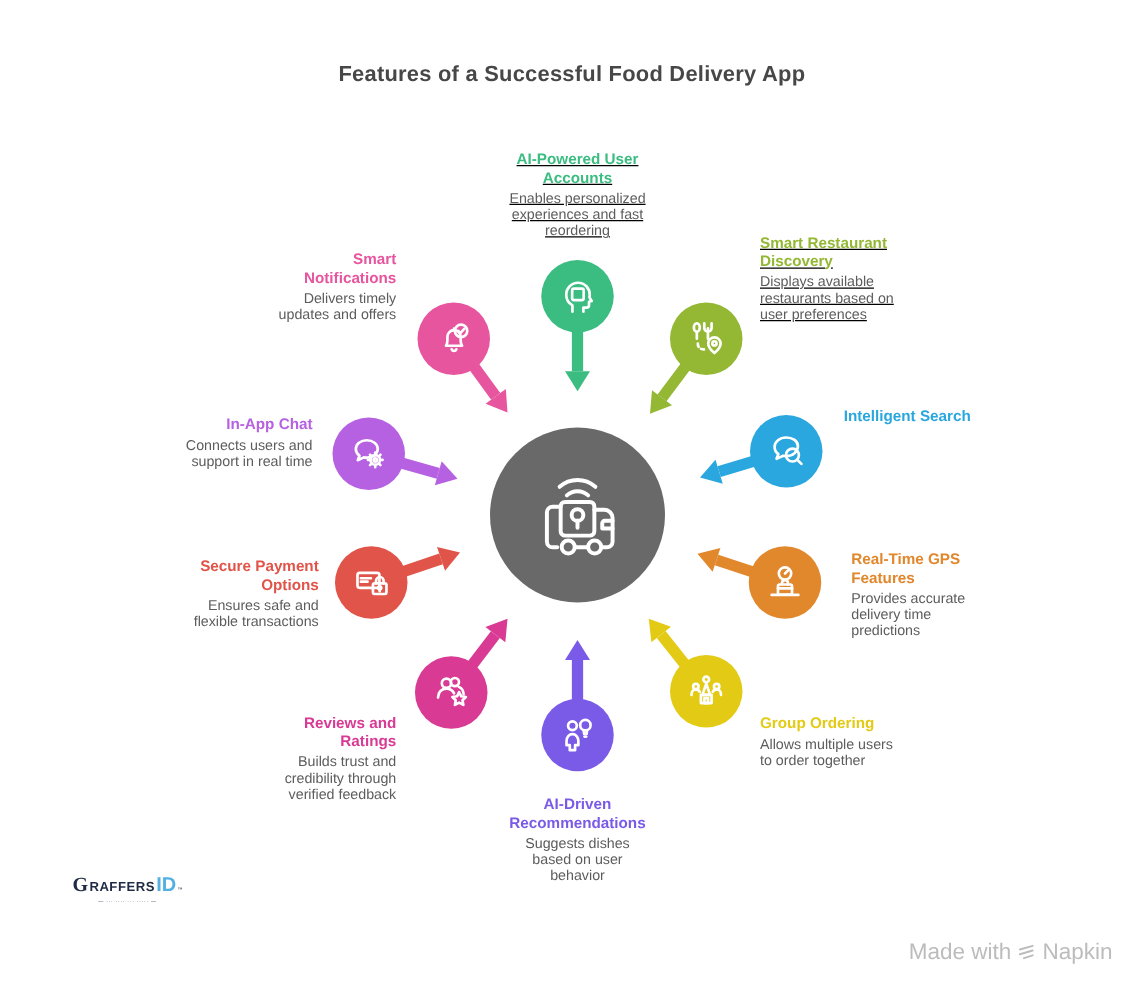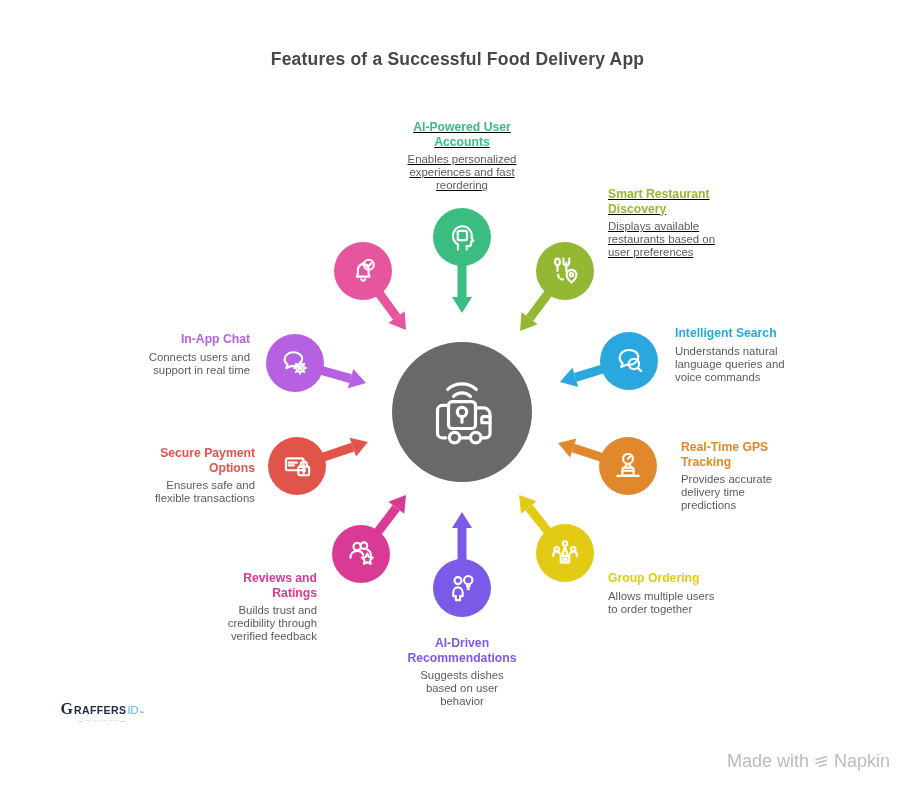--- a/index.html
+++ b/index.html
@@ -22,21 +22,21 @@
   .hub{position:absolute;left:462px;top:412px;width:140px;height:140px;border-radius:50%;
        transform:translate(-50%,-50%);display:flex;align-items:center;justify-content:center;}
   .hub svg{width:88px;height:88px;}
   .hub svg *{fill:none;stroke:#fff;stroke-width:2.3;stroke-linecap:round;stroke-linejoin:round;}
   .fc{fill:var(--c);}
   .fw{fill:#fff;stroke:none !important;}
   .logo{position:absolute;left:57px;top:701px;width:90px;text-align:center;line-height:1;}
   .logo-row{display:flex;align-items:baseline;justify-content:center;gap:1px;}
   .logo-g{font-size:16px;font-weight:800;color:#1f2a44;font-family:"Liberation Serif",serif;}
   .logo-rest{font-size:10.5px;font-weight:bold;letter-spacing:.4px;color:#1f2a44;}
-  .logo-id{font-size:11px;font-weight:normal;color:#54b0e2;}
+  .logo-id{font-size:16px;font-weight:bold;color:#54b0e2;}
   .logo-tm{font-size:4px;color:#1f2a44;}
   .logo-tagline{margin-top:2px;font-size:4px;letter-spacing:.6px;color:#2a3550;}
   .credit{position:absolute;right:25px;top:751px;display:flex;align-items:center;gap:5px;
           font-size:18px;color:#bcbcbc;}
   .credit svg{width:15px;height:13px;}
   .credit svg *{fill:none;stroke:#bcbcbc;stroke-width:1.7;stroke-linecap:round;}
 </style>
 </head>
 <body>
 
@@ -220,28 +220,25 @@
   <div class="feature a-left" style="left: 608px; top: 187px; text-decoration: underline; --c: #94b834;">
     <div class="flabel">Smart Restaurant
 Discovery</div>
     <div class="fdesc">Displays available
 restaurants based on
 user preferences</div>
   </div>
 
   <div class="feature a-left" style="left: 675px; top: 326px; --c: #29a7de;">
     <div class="flabel">Intelligent Search</div>
-    <div class="fdesc">Understands natural
-language queries and
-voice commands</div>
   </div>
 
   <div class="feature a-left" style="left: 681px; top: 440px; --c: #e1872c;">
     <div class="flabel">Real-Time GPS
-Tracking</div>
+Features</div>
     <div class="fdesc">Provides accurate
 delivery time
 predictions</div>
   </div>
 
   <div class="feature a-left" style="left: 608px; top: 571px; --c: #e3cb15;">
     <div class="flabel">Group Ordering</div>
     <div class="fdesc">Allows multiple users
 to order together</div>
   </div>
@@ -268,20 +265,26 @@
     <div class="fdesc">Ensures safe and
 flexible transactions</div>
   </div>
 
   <div class="feature a-right" style="right: 665px; top: 332px; --c: #b661e2;">
     <div class="flabel">In-App Chat</div>
     <div class="fdesc">Connects users and
 support in real time</div>
   </div>
 
+  <div class="feature a-right" style="right: 598px; top: 200px; --c: #e6559e;">
+    <div class="flabel">Smart
+Notifications</div>
+    <div class="fdesc">Delivers timely
+updates and offers</div>
+  </div>
 
   <div class="logo">
     <div class="logo-row">
       <span class="logo-g">G</span>
         <span class="logo-rest">RAFFERS</span>
         <span class="logo-id">ID</span>
         <span class="logo-tm">™</span>
     </div>
     <div class="logo-tagline">— ··· ···· ··· ····· —</div>
   </div>

